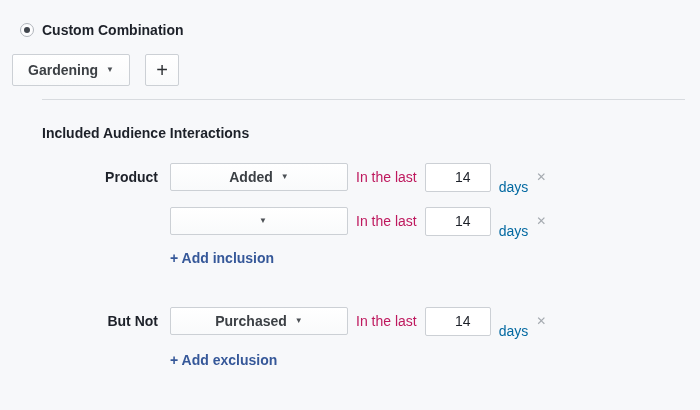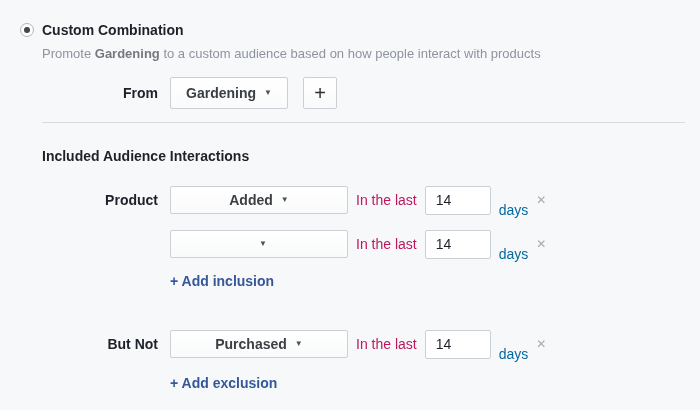--- a/index.html
+++ b/index.html
@@ -58,21 +58,21 @@
 
   .interaction-row1 { margin-top:18px; }
   .interaction-row  { margin-top:8px; }
   .butnot-row { margin-top:36px; }
 
   .in-last { font-size:14px; color:#be185d; margin-left:8px; }
   .days-input {
     width:66px; height:29px; margin-left:8px;
     border:1px solid #ccd0d5; border-radius:2px; background:#ffffff;
     font-family:"Liberation Sans", sans-serif;
-    font-size:14px; color:#1d2129; padding-left:10px;
+    font-size:14px; color:#1d2129; padding-left:10px;text-align:center;
   }
   .days-word { font-size:14px; color:#0369a1; margin-left:8px;margin-top:20px; }
   .remove { font-size:12px; color:#a5aab0; margin-left:8px; cursor:pointer; }
 
   .add-link {
     display:inline-block; margin-left:170px; margin-top:11px;
     font-size:14px; font-weight:bold; color:#365899;
     text-decoration:none; cursor:pointer;text-align:center;
   }
   .add-link-excl { margin-top:13px; }
@@ -82,28 +82,22 @@
 
 <div class="panel">
 
   <div class="option-header">
     <div class="radio">
       <span class="radio-dot"></span>
     </div>
     <div class="option-title">Custom Combination</div>
   </div>
 
-  <div class="option-desc">
-    <span>Promote</span>
-    <span class="hl">Gardening</span>
-    <span>to a custom audience based on how people interact with products</span>
-  </div>
 
   <div class="row from-row">
-    <div class="label-col">From</div>
     <div class="controls">
       <div class="dropdown dd-from">
         <span>Gardening</span>
         <span class="caret">▼</span>
       </div>
       <div class="plus-btn">
         <span>+</span>
       </div>
     </div>
   </div>

